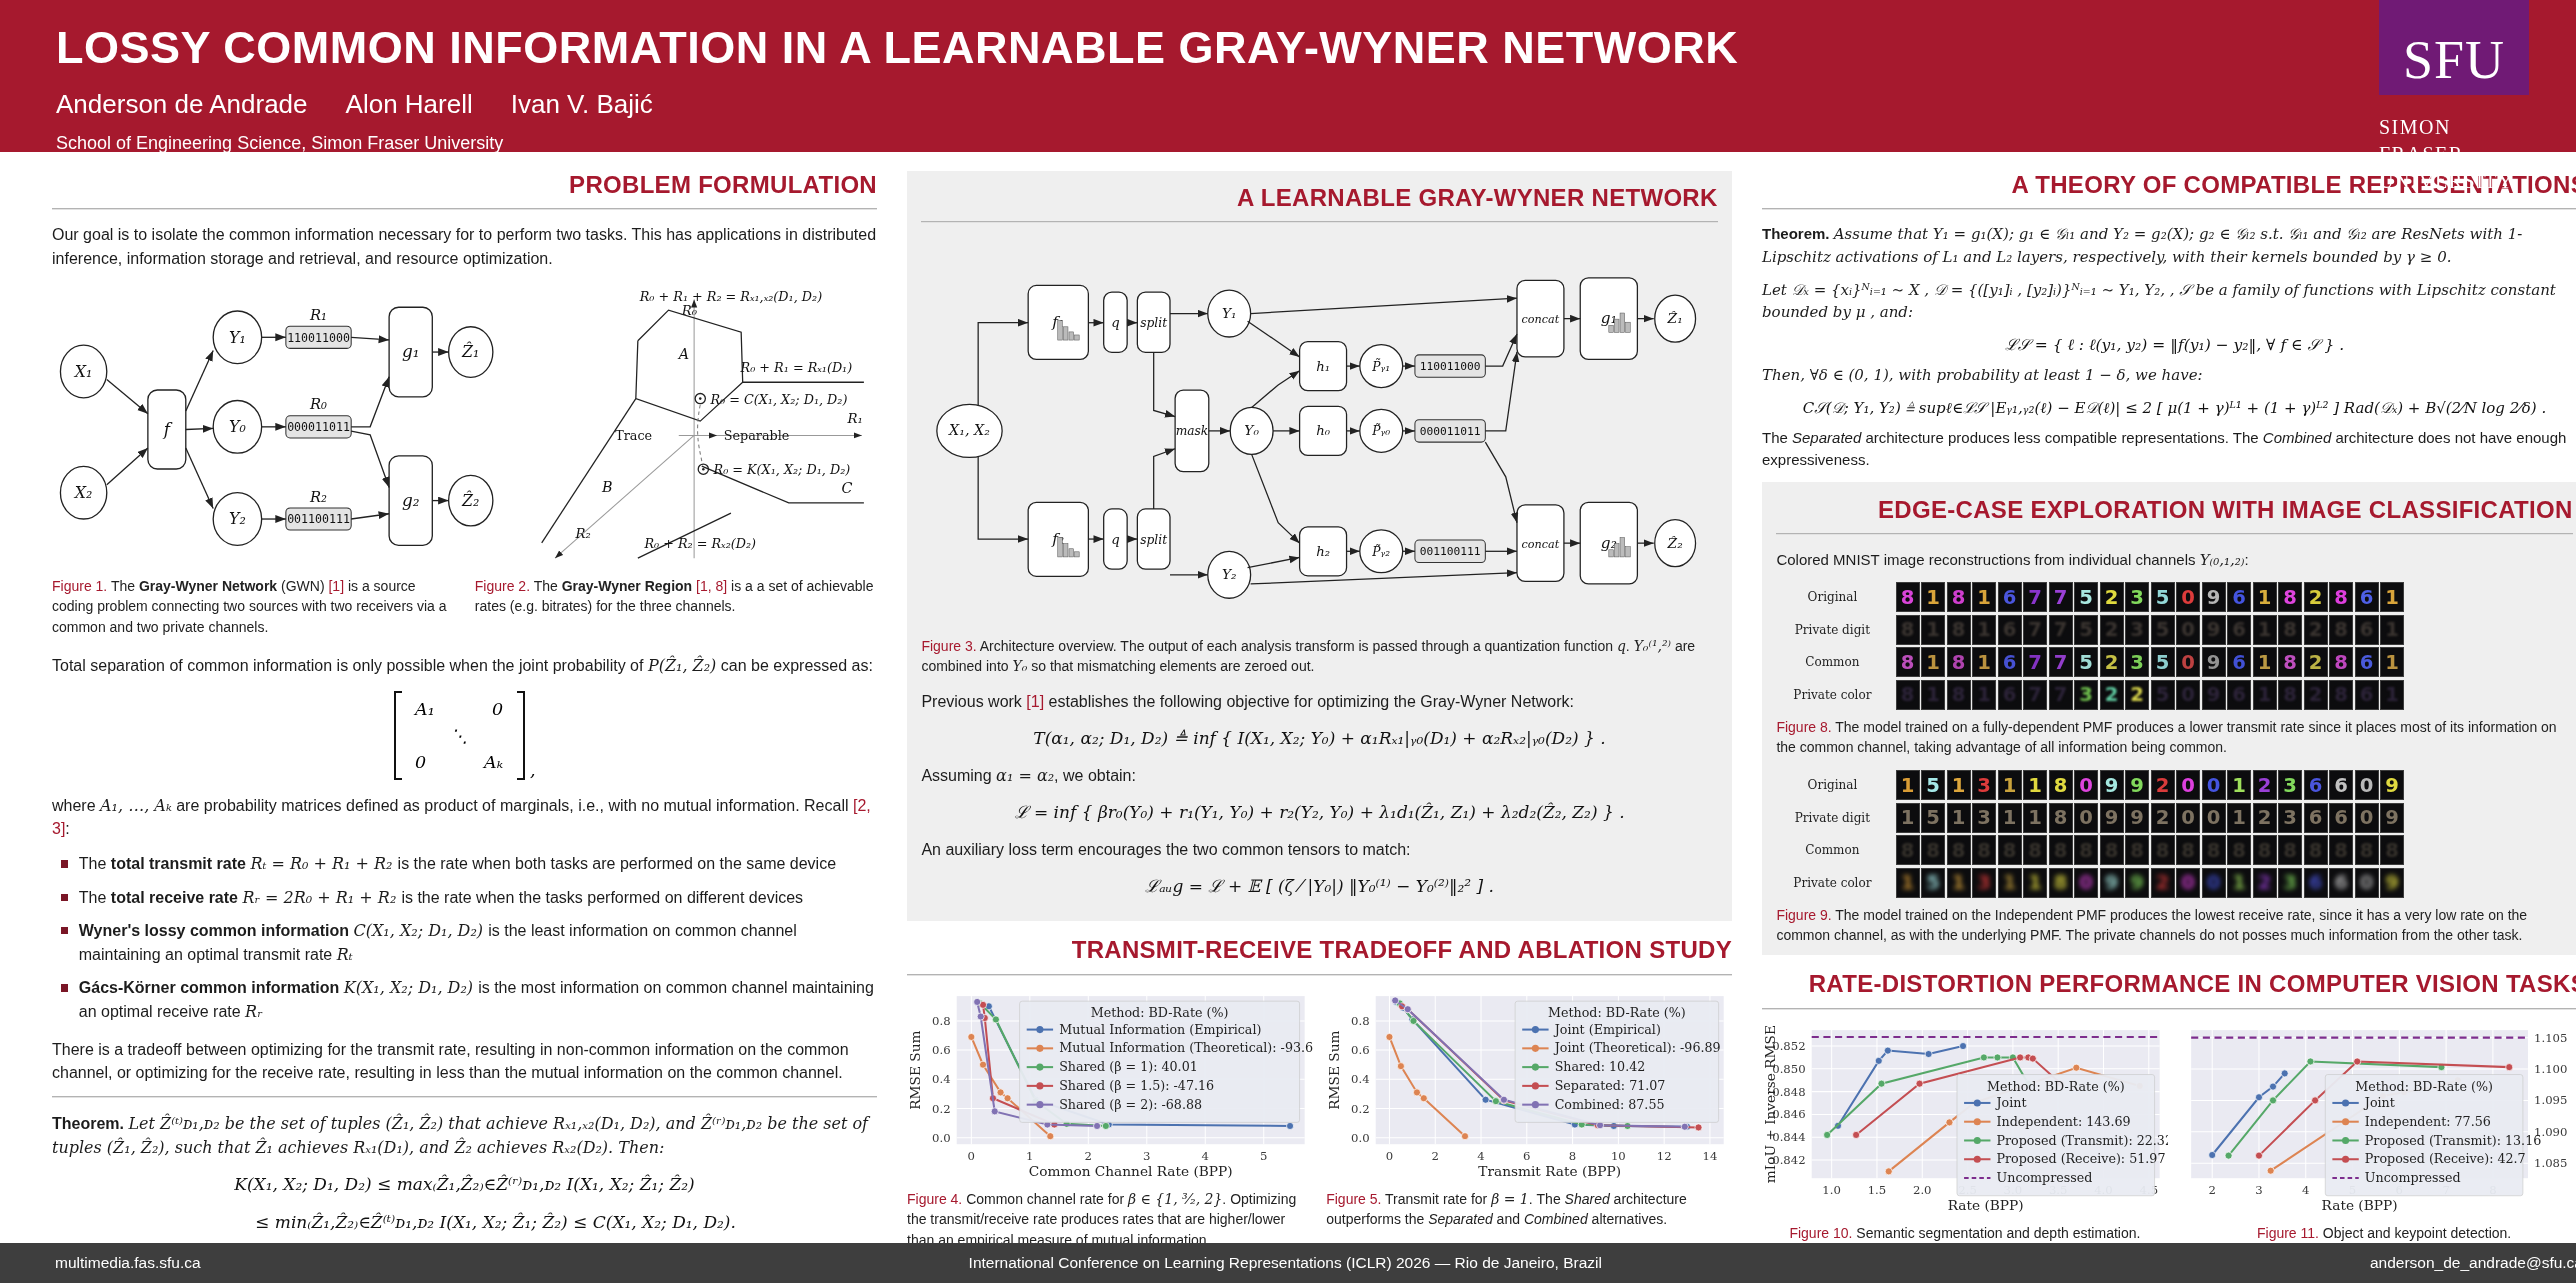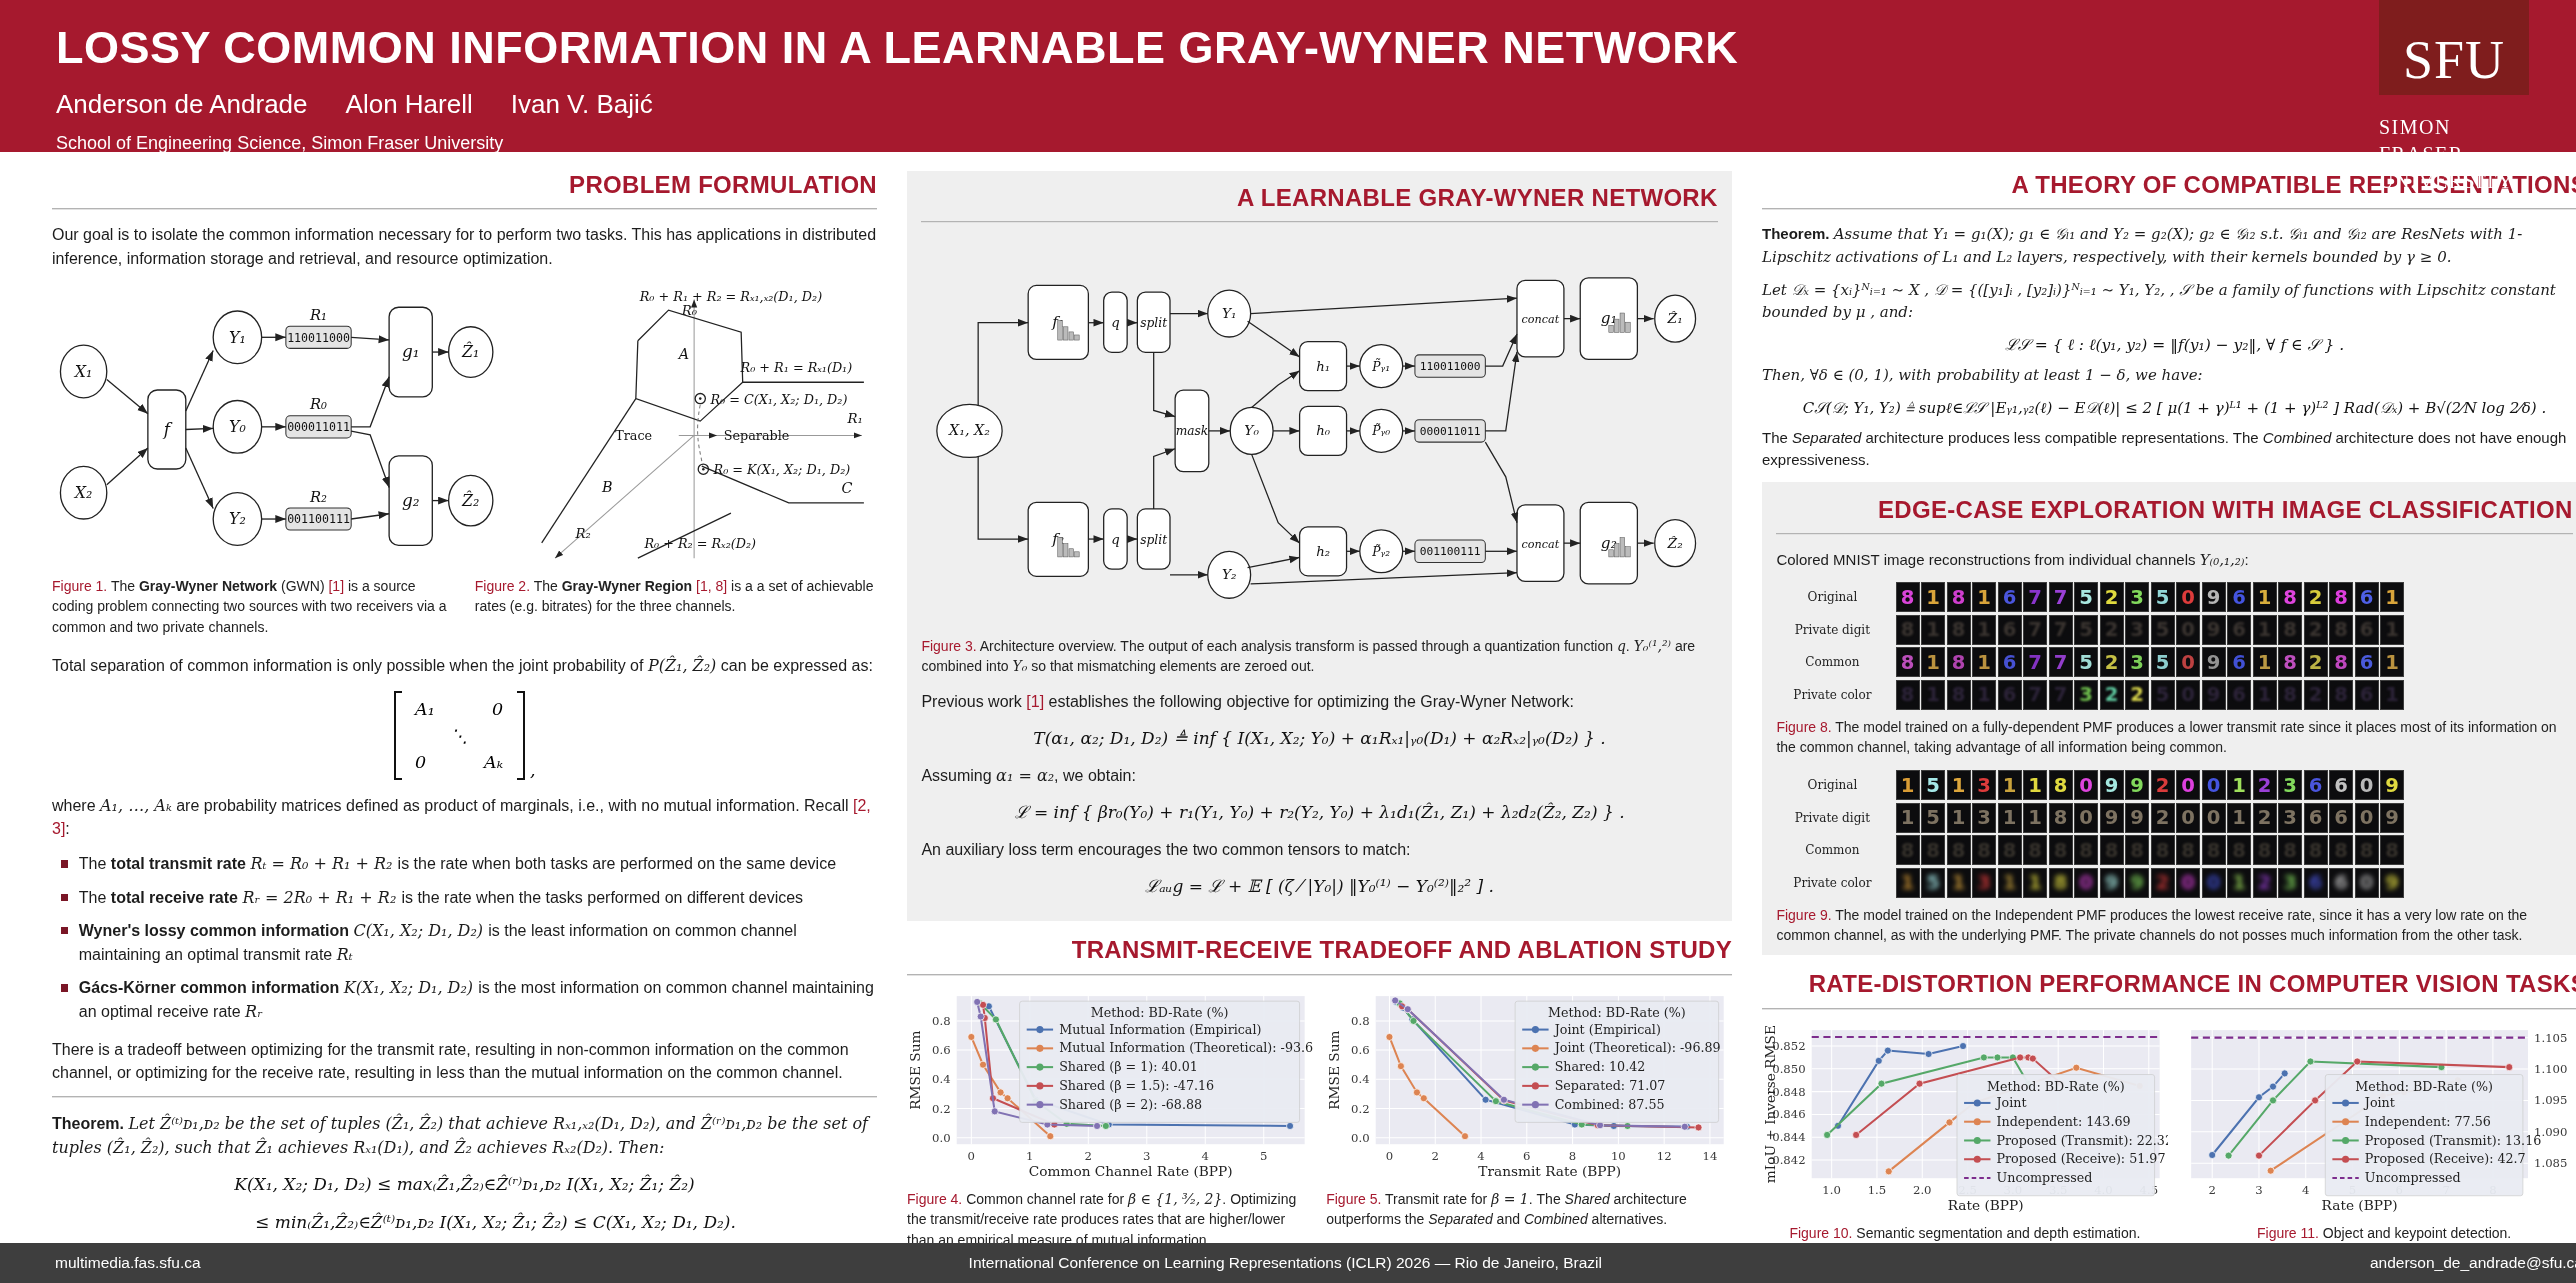--- a/index.html
+++ b/index.html
@@ -5,21 +5,21 @@
   * { margin:0; padding:0; box-sizing:border-box; }
   html,body { width:2638px; height:1283px; background:#fff; font-family:"Liberation Sans",sans-serif; overflow:hidden; }
   .page { position:relative; width:2638px; height:1283px; }
 
   
   .header { position:relative; height:152px; background:#A6192E; color:#fff; padding:21.6px 0 0 56px; }
   .title { font-size:45px; font-weight:700; letter-spacing:0.5px; }
   .authors { display:flex; gap:38px; margin-top:15.5px; font-size:26px; font-weight:400; }
   .affil { margin-top:13.4px; font-size:18px; }
   .logo { position:absolute; top:0; right:109px; width:150px; }
-  .logo-box { width:150px; height:95px; background:#7f1d1d; display:flex; align-items:flex-end; justify-content:center; padding-bottom:4.1px; }
+  .logo-box { width:150px; height:95px; background:#701a75; display:flex; align-items:flex-end; justify-content:center; padding-bottom:4.1px; }
   .logo-sfu { font-family:"Liberation Serif",serif; font-size:54px; color:#fff; letter-spacing:1px; }
   .logo-lines { margin-top:18.5px; font-family:"Liberation Serif",serif; font-size:20px; letter-spacing:1.5px; line-height:1.35; color:#fff; }
 
   
   .body { display:flex; gap:30px; padding:18.5px 52px 0 52px; }
   .col { width:825px; flex:0 0 auto; }
   .col-l { font-size:16px; }
   .col-m { font-size:16px; }
   .col-r { font-size:15px; }
 

